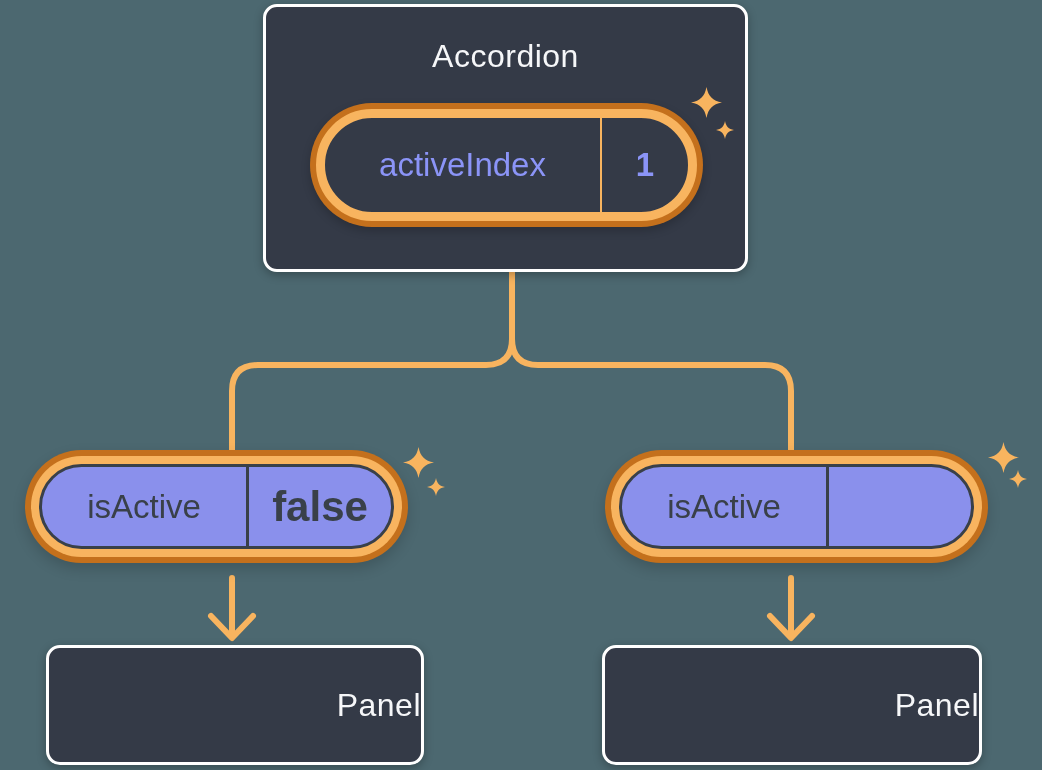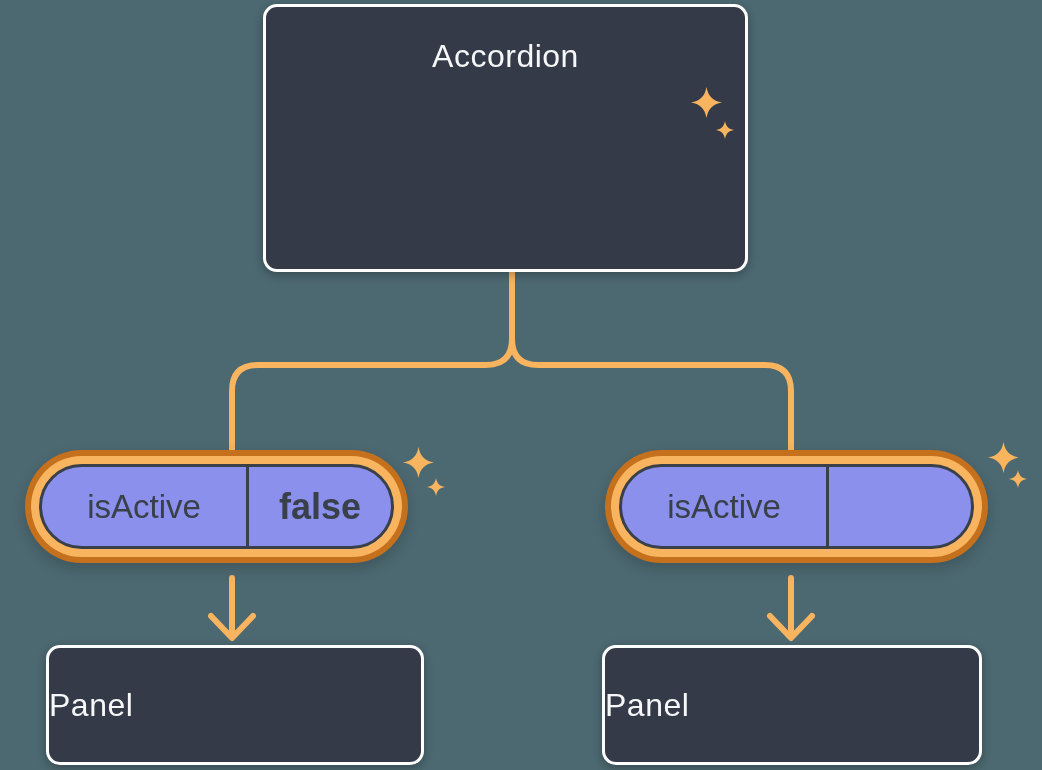--- a/index.html
+++ b/index.html
@@ -24,21 +24,21 @@
   }
   .accordion-card { left:263px; top:4px; width:485px; height:268px; }
   .card-title {
     color:var(--card-text, #F6F7F9);
     font-size:32px; font-weight:500;
     text-align:center; line-height:38px;
     letter-spacing:.5px;
   }
   .accordion-card .card-title { margin-top:30px; }
 
-  .panel-card { display:flex; align-items:center; justify-content:flex-start; }
+  .panel-card { display:flex; align-items:center; justify-content:flex-end; }
   .panel-left  { left:46px;  top:645px; width:378px; height:120px; }
   .panel-right { left:602px; top:645px; width:380px; height:120px; }
 
   
   .state-pill {
     position:absolute; left:316px; top:109px;
     width:381px; height:112px;
     box-sizing:border-box;
     background:var(--card-bg, #343A47);
     border:9px solid var(--accent-orange, #F8B45F);
@@ -75,21 +75,21 @@
   }
   .prop-pill-left  { left:39px;  top:464px; }
   .prop-pill-right { left:619px; top:464px; }
   .prop-pill .pill-label {
     width:204px; display:flex; align-items:center; justify-content:center;
     color:var(--prop-text, #394049); font-size:33px;
   }
   .divider-dark { width:3px; background:var(--prop-text, #394049); }
   .prop-pill .pill-value {
     flex:1; display:flex; align-items:center; justify-content:center;
-    color:var(--prop-text, #394049); font-size:36px; font-weight:700;
+    color:var(--prop-text, #394049); font-size:42px; font-weight:700;
   }
 
   .sparkle { position:absolute; z-index:3; line-height:0; }
   .sparkle svg { display:block; }
 </style>
 </head>
 <body>
 
 <div id="canvas">
 
@@ -97,20 +97,25 @@
     <path d="M232 458 V391 Q232 365 258 365 H486 Q512 365 512 339 V271
              M791 458 V391 Q791 365 765 365 H538 Q512 365 512 339" stroke="#F8B45F" stroke-width="6" stroke-linecap="round" stroke-linejoin="round"></path>
     <path d="M232 578 V636 M211 616 L232 638 L253 616" stroke="#F8B45F" stroke-width="6" stroke-linecap="round" stroke-linejoin="round"></path>
     <path d="M791 578 V636 M770 616 L791 638 L812 616" stroke="#F8B45F" stroke-width="6" stroke-linecap="round" stroke-linejoin="round"></path>
   </svg>
 
   <div class="card accordion-card">
     <div class="card-title">Accordion</div>
   </div>
 
+  <div class="state-pill">
+    <div class="pill-label">activeIndex</div>
+    <div class="divider-light"></div>
+    <div class="pill-value">1</div>
+  </div>
 
   <div class="prop-pill prop-pill-left">
     <div class="pill-label">isActive</div>
     <div class="divider-dark"></div>
     <div class="pill-value">false</div>
   </div>
 
   <div class="prop-pill prop-pill-right">
     <div class="pill-label">isActive</div>
     <div class="divider-dark"></div>

